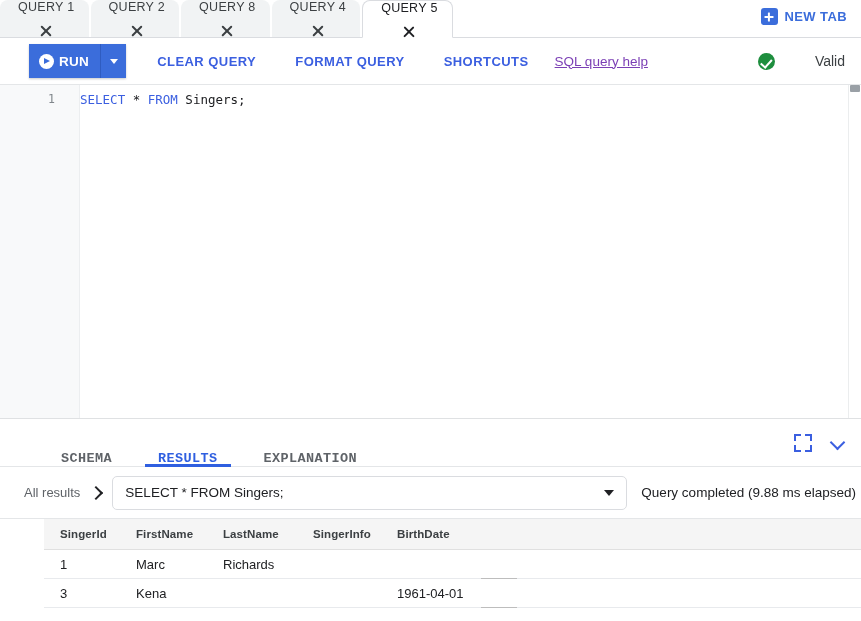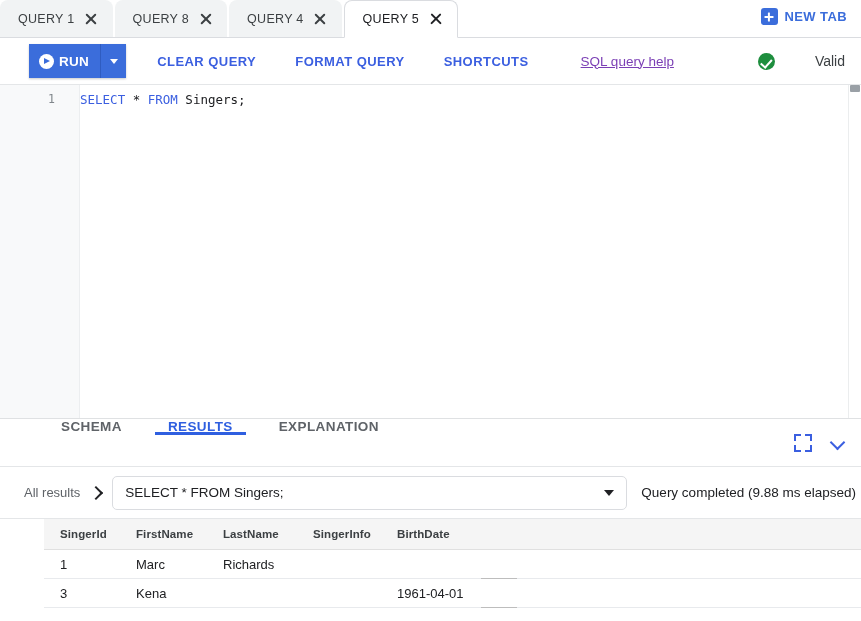--- a/index.html
+++ b/index.html
@@ -39,20 +39,21 @@
     height: 37px;
     display: flex;
     align-items: center;
     gap: 9px;
     padding: 0 14px 0 18px;
     background: #f1f3f4;
     border-radius: 8px 8px 0 0;
     cursor: pointer;
     margin-right: 2px;
     user-select: none;
+    flex-direction: column;
   }
 
   .tab.active {
     background: #ffffff;
     border: 1px solid #dadce0;
     border-bottom: 1px solid #ffffff;
     height: 38px;
     z-index: 3;
     margin-bottom: -1px;
   }
@@ -297,24 +298,25 @@
     display: flex;
     flex-direction: column;
     background: #fff;
     overflow: hidden;
   }
 
   .restabs {
     height: 48px;
     min-height: 48px;
     display: flex;
-    align-items: flex-start;
+    align-items: flex-end;
     padding-left: 38px;
     border-bottom: 1px solid #e4e6e8;
     position: relative;
+    font-family: Liberation Mono, monospace;
   }
   .restab {
     display: flex;
     align-items: center;
     padding: 0 23px;
     font-size: 13.5px;
     font-weight: bold;
     letter-spacing: 0.4px;
     color: #5f6368;
     cursor: pointer;
@@ -489,20 +491,24 @@
 <body>
 
 <div id="app">
 
   <div class="tabbar">
     <div class="tab">
       <span class="tab-label">QUERY 1</span>
       <span class="tab-close"></span>
     </div>
     <div class="tab">
+      <span class="tab-label">QUERY 2</span>
+      <span class="tab-close"></span>
+    </div>
+    <div class="tab">
       <span class="tab-label">QUERY 8</span>
       <span class="tab-close"></span>
     </div>
     <div class="tab">
       <span class="tab-label">QUERY 4</span>
       <span class="tab-close"></span>
     </div>
     <div class="tab active">
       <span class="tab-label">QUERY 5</span>
       <span class="tab-close"></span>
@@ -521,21 +527,21 @@
         <span class="runbtn-label">RUN</span>
       </div>
       <div class="runbtn-split">
         <span class="caret-down-white"></span>
       </div>
     </div>
 
     <span class="tb-action" style="margin-left:31px">CLEAR QUERY</span>
     <span class="tb-action" style="margin-left:39px">FORMAT QUERY</span>
     <span class="tb-action" style="margin-left:39px">SHORTCUTS</span>
-    <span class="tb-link" style="margin-left:52px">SQL query help</span>
+    <span class="tb-link" style="margin-left:26px">SQL query help</span>
 
     <div class="valid-wrap">
       <span class="check-circle"></span>
       <span class="valid-text">Valid</span>
     </div>
   </div>
 
   <div class="editor">
     <div class="gutter">
       <div class="gutter-num">1</div>

